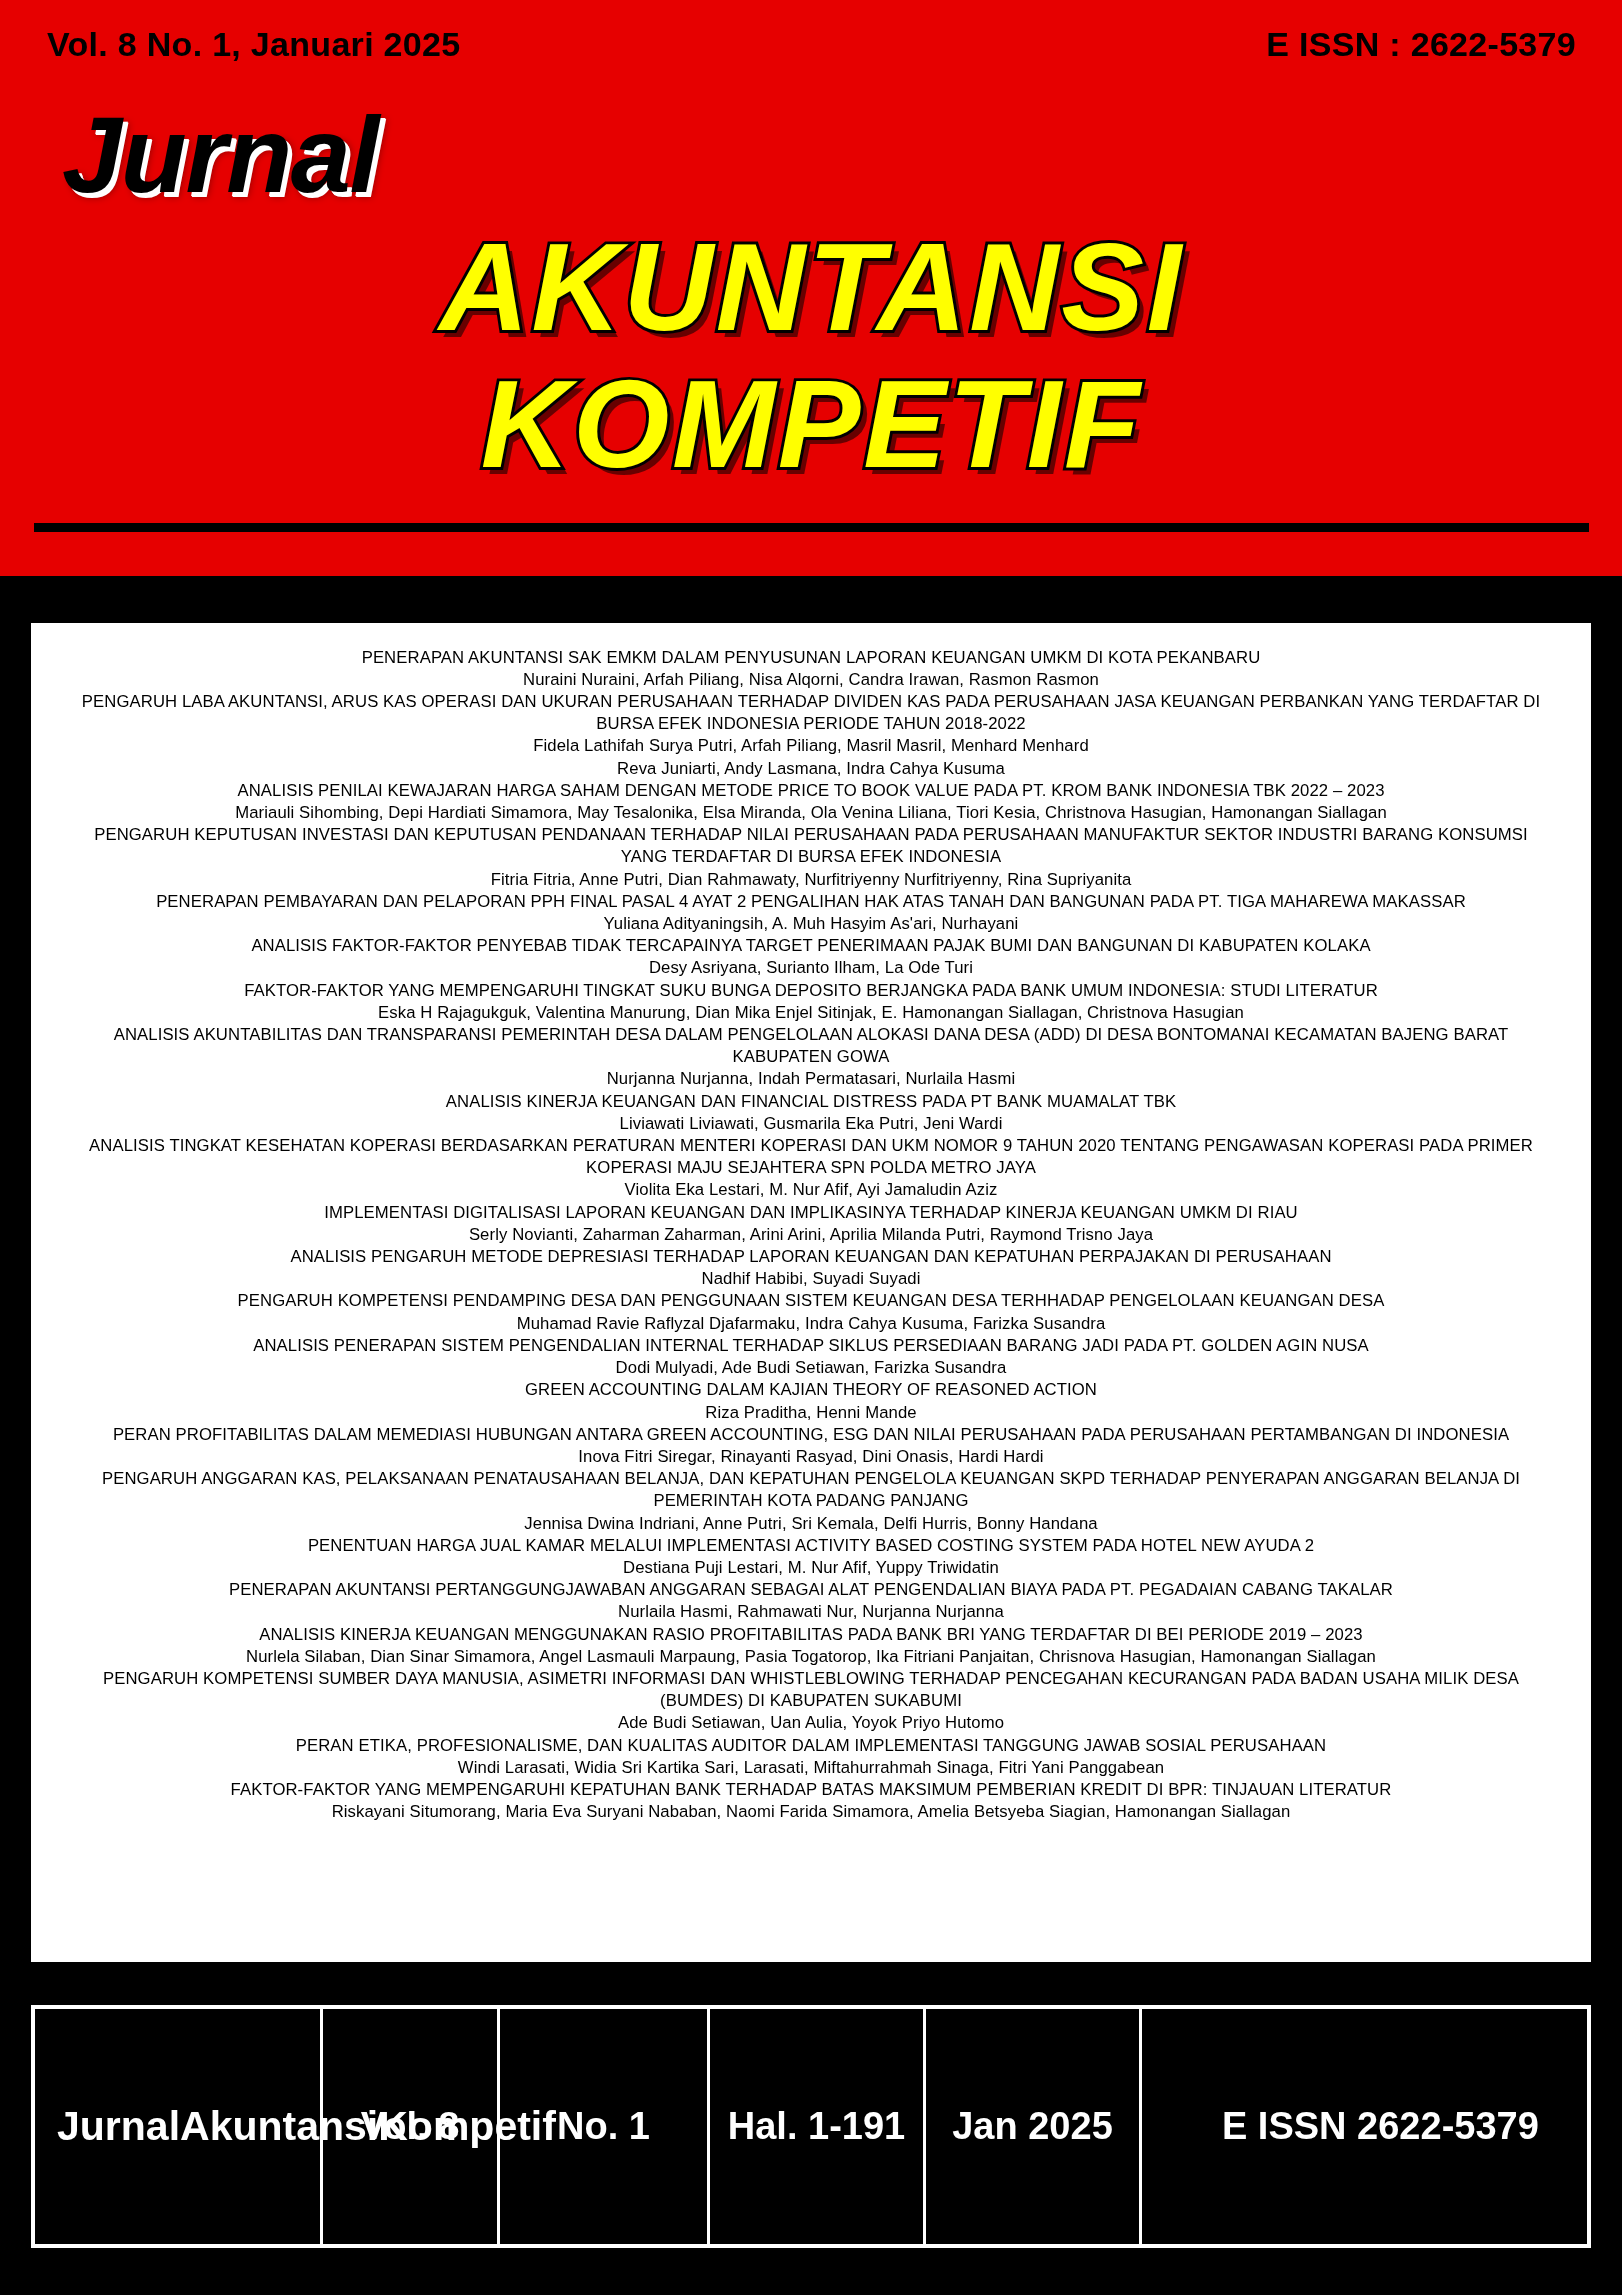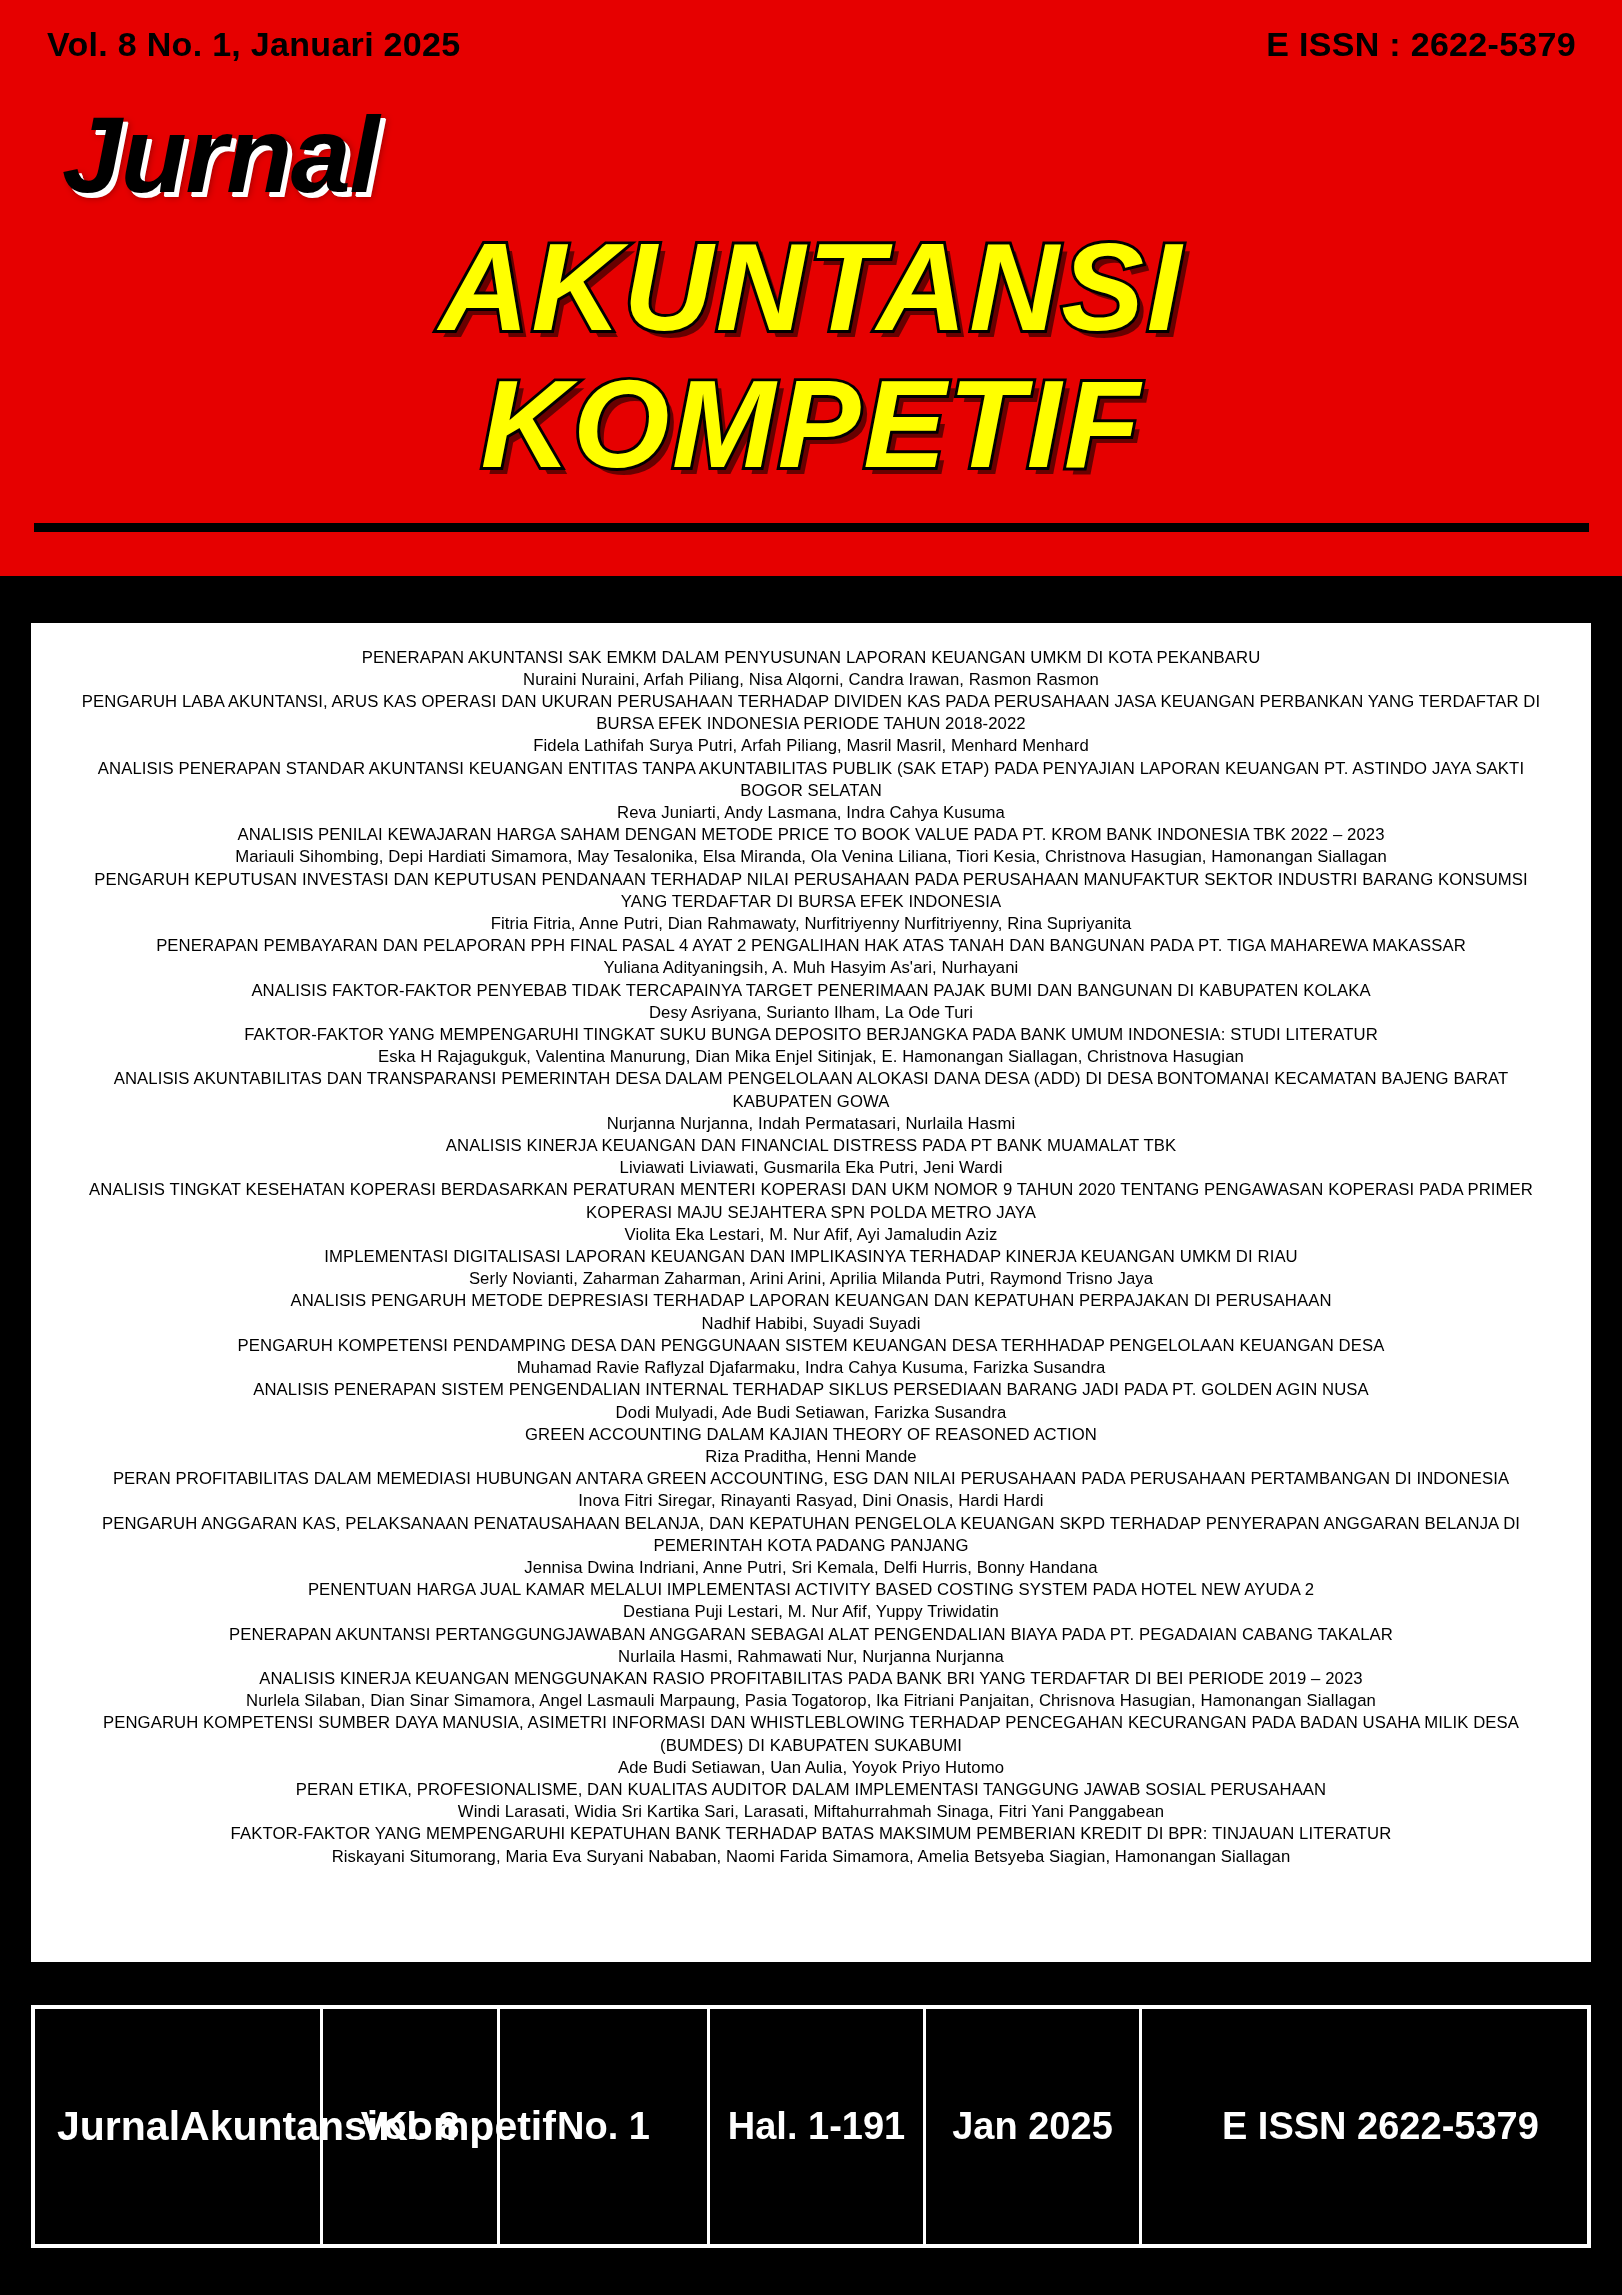--- a/index.html
+++ b/index.html
@@ -216,21 +216,20 @@
     <div class="toc-list" id="toc-list">
         <div class="toc-entry">
           <div class="toc-title">PENERAPAN AKUNTANSI SAK EMKM DALAM PENYUSUNAN LAPORAN KEUANGAN UMKM DI KOTA PEKANBARU</div>
           <div class="toc-authors">Nuraini Nuraini, Arfah Piliang, Nisa Alqorni, Candra Irawan, Rasmon Rasmon</div>
         </div>
         <div class="toc-entry">
           <div class="toc-title">PENGARUH LABA AKUNTANSI, ARUS KAS OPERASI DAN UKURAN PERUSAHAAN TERHADAP DIVIDEN KAS PADA PERUSAHAAN JASA KEUANGAN PERBANKAN YANG TERDAFTAR DI BURSA EFEK INDONESIA PERIODE TAHUN 2018-2022</div>
           <div class="toc-authors">Fidela Lathifah Surya Putri, Arfah Piliang, Masril Masril, Menhard Menhard</div>
         </div>
         <div class="toc-entry">
-          <div class="toc-title">ANALISIS PENERAPAN STANDAR AKUNTANSI KEUANGAN ENTITAS TANPA AKUNTABILITAS PUBLIK (SAK ETAP) PADA PENYAJIAN LAPORAN KEUANGAN PT. ASTINDO JAYA SAKTI BOGOR SELATAN</div>
           <div class="toc-authors">Reva Juniarti, Andy Lasmana, Indra Cahya Kusuma</div>
         </div>
         <div class="toc-entry">
           <div class="toc-title">ANALISIS PENILAI KEWAJARAN HARGA SAHAM DENGAN METODE PRICE TO BOOK VALUE PADA PT. KROM BANK INDONESIA TBK 2022 – 2023</div>
           <div class="toc-authors">Mariauli Sihombing, Depi Hardiati Simamora, May Tesalonika, Elsa Miranda, Ola Venina Liliana, Tiori Kesia, Christnova Hasugian, Hamonangan Siallagan</div>
         </div>
         <div class="toc-entry">
           <div class="toc-title">PENGARUH KEPUTUSAN INVESTASI DAN KEPUTUSAN PENDANAAN TERHADAP NILAI PERUSAHAAN PADA PERUSAHAAN MANUFAKTUR SEKTOR INDUSTRI BARANG KONSUMSI YANG TERDAFTAR DI BURSA EFEK INDONESIA</div>
           <div class="toc-authors">Fitria Fitria, Anne Putri, Dian Rahmawaty, Nurfitriyenny Nurfitriyenny, Rina Supriyanita</div>
         </div>

